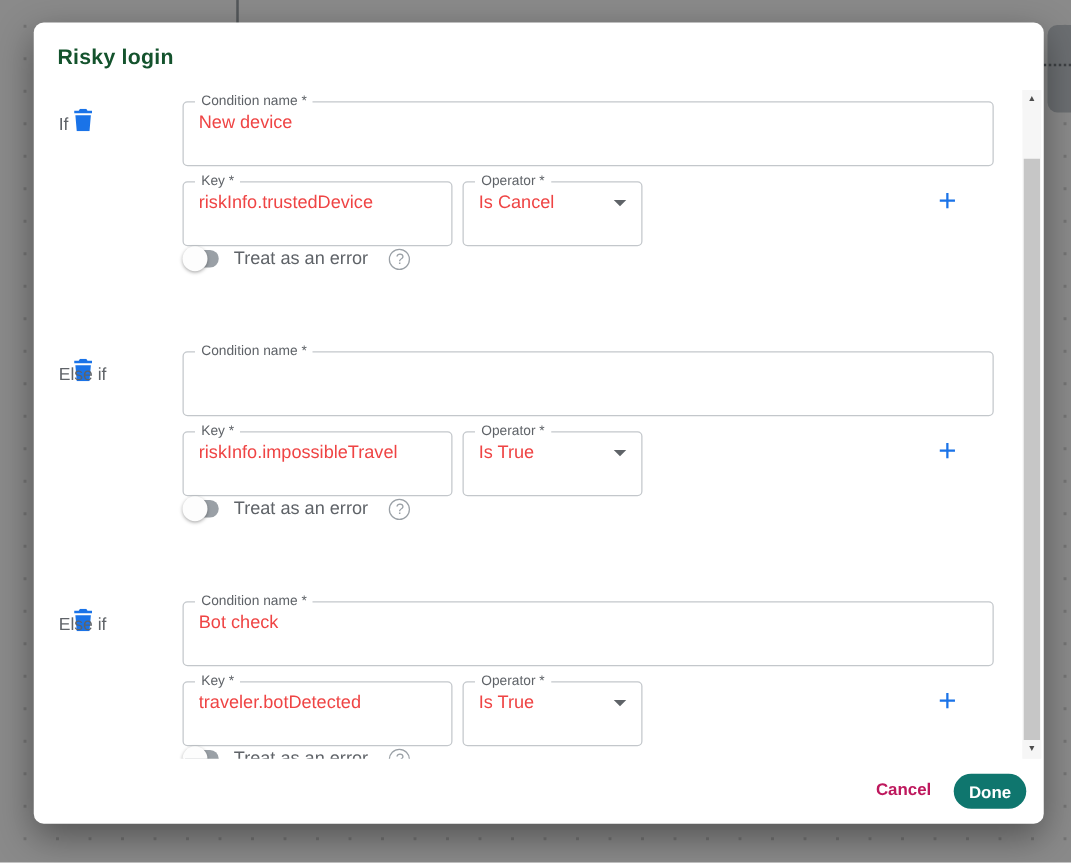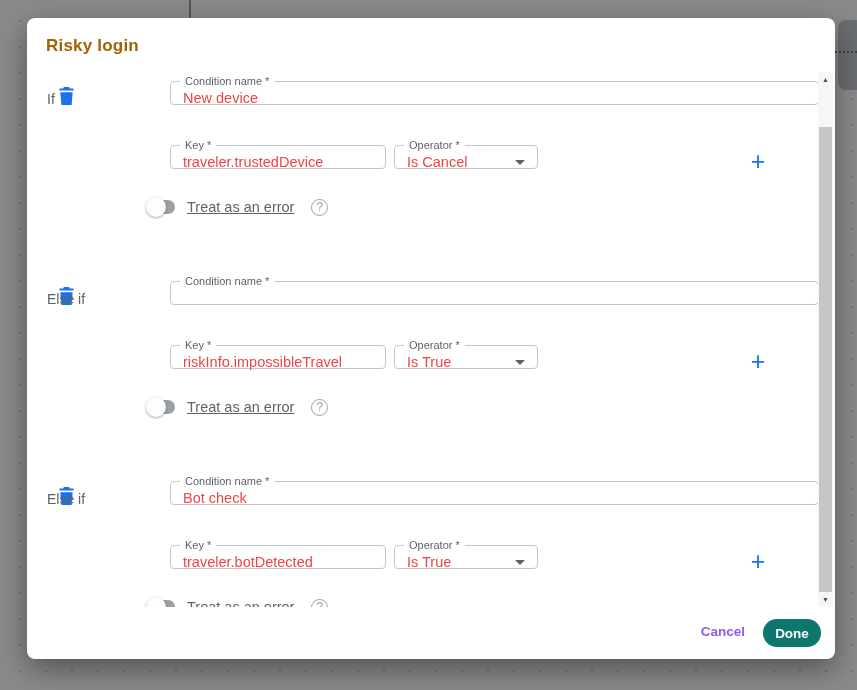--- a/index.html
+++ b/index.html
@@ -17,34 +17,34 @@
   .bg-node  { position: absolute; left: 838px; top: 20px; width: 19px; height: 70px;
               background: #6b6e71; border-radius: 8px 0 0 8px; }
   .bg-dash  { position: absolute; left: 835px; top: 51px; width: 22px; height: 0;
               border-top: 2px dotted #3e4144; }
 
   
   .modal { position: absolute; left: 27px; top: 18px; width: 808px; height: 641px;
            background: #ffffff; border-radius: 8px;
            box-shadow: 0 10px 30px rgba(0,0,0,0.40); }
   .title { position: absolute; left: 19px; top: 19px; font-size: 17px; line-height: 17px;
-           font-weight: 600; color: #a16207; letter-spacing: .2px; }
+           font-weight: 600; color: #14532d; letter-spacing: .2px; }
 
   .scroll { position: absolute; left: 0; top: 54px; width: 791px; height: 535px; overflow: hidden; }
   .condition { position: relative; height: 200px; }
 
   .trash-btn { position: absolute; left: 29px; top: 14px; width: 20px; height: 20px;
                background: none; border: none; padding: 0; cursor: pointer; }
   .trash-btn svg { display: block; margin: 0 auto; }
 
   .connector { position: absolute; left: 20px; top: 19px; width: 85px; text-align: left;
                font-size: 14px; color: #5f6368; }
 
-  .field { position: absolute; height: 24px; background: #fff;
-           border: 1px solid #c3c7cb; border-radius: 4px; cursor: text; margin-left: 24px; }
+  .field { position: absolute; height: 52px; background: #fff;
+           border: 1px solid #c3c7cb; border-radius: 4px; cursor: text; }
   .flabel { position: absolute; top: -7px; left: 9px; background: #fff; padding: 0 5px;
             font-size: 11px; line-height: 13px; color: #5f6368; white-space: nowrap; }
   .fvalue { position: absolute; left: 12px; top: 0; line-height: 32px; font-size: 14.5px;
             color: #ef4444; white-space: nowrap; }
   .f-name { left: 119px; top: 9px;  width: 649px; }
   .f-key  { left: 119px; top: 73px; width: 216px; }
   .f-op   { left: 343px; top: 73px; width: 144px; cursor: pointer; }
   .caret  { position: absolute; right: 12px; top: 14px; width: 0; height: 0;
             border-left: 5px solid transparent; border-right: 5px solid transparent;
             border-top: 5px solid #5f6368; }
@@ -52,38 +52,38 @@
   .plus-btn { position: absolute; left: 716px; top: 74px; width: 30px; height: 30px;
               border: none; background: none; padding: 0; color: #1a73e8;
               font-size: 25px; line-height: 28px; text-align: center; cursor: pointer; }
 
   .toggle-row { position: absolute; left: 121px; top: 125px; height: 20px;
                 display: flex; align-items: center; }
   .switch { position: relative; width: 27px; height: 14px; background: #9aa0a6;
             border-radius: 7px; display: inline-block; cursor: pointer; }
   .knob   { position: absolute; left: -2px; top: -3px; width: 20px; height: 20px;
             background: #fdfdfd; border-radius: 50%; box-shadow: 0 1px 3px rgba(0,0,0,.35); }
-  .toggle-label { margin-left: 12px; font-size: 14.5px; color: #5f6368; text-decoration: underline; }
+  .toggle-label { margin-left: 12px; font-size: 14.5px; color: #5f6368; }
   .help { margin-left: 17px; width: 17px; height: 17px; border: 1.5px solid #9aa0a6;
           border-radius: 50%; color: #9aa0a6; font-size: 12px; line-height: 14px;
           text-align: center; cursor: pointer; }
 
   
   .scrollbar { position: absolute; left: 791px; top: 54px; width: 15px; height: 535px;
                background: #f6f6f6; }
   .sb-btn { position: absolute; left: 0; width: 15px; height: 15px; background: #f6f6f6;
             border: none; padding: 0; color: #4d4d4d; font-size: 7px; line-height: 15px;
             text-align: center; cursor: pointer; }
   .sb-up { top: 0; } .sb-down { bottom: 0; }
   .sb-thumb { position: absolute; left: 1px; top: 55px; width: 13px; height: 465px;
               background: #c6c6c6; cursor: pointer; }
 
   
   .cancel-btn { position: absolute; right: 90px; top: 606px; background: none; border: none;
-                padding: 0; color: #8b5cf6; font-size: 13.5px; font-weight: 600; cursor: pointer; }
+                padding: 0; color: #be185d; font-size: 13.5px; font-weight: 600; cursor: pointer; }
   .done-btn { position: absolute; left: 736px; top: 601px; width: 58px; height: 28px;
               background: #0f766e; color: #fff; border: none; border-radius: 14px;
               font-size: 13.5px; font-weight: 700; cursor: pointer;
               font-family: "Liberation Sans", sans-serif; }
 </style>
 </head>
 <body>
 
 <div class="bg-vline"></div>
 <div class="bg-node"></div>
@@ -100,21 +100,21 @@
           <path fill="#1a73e8" d="M5 0h5l1 1.6h3.6v2H.4v-2H4L5 0zM1.3 5.2h12.4L12.6 18H2.4L1.3 5.2z"></path>
         </svg>
       </button>
       <div class="connector">If</div>
       <div class="field f-name">
         <span class="flabel">Condition name *</span>
         <span class="fvalue">New device</span>
       </div>
       <div class="field f-key">
         <span class="flabel">Key *</span>
-        <span class="fvalue">traveler.trustedDevice</span>
+        <span class="fvalue">riskInfo.trustedDevice</span>
       </div>
       <div class="field f-op">
         <span class="flabel">Operator *</span>
         <span class="fvalue">Is Cancel</span>
         <span class="caret"></span>
       </div>
       <button class="plus-btn"><span>+</span></button>
       <div class="toggle-row">
         <span class="switch">
             <span class="knob"></span>

